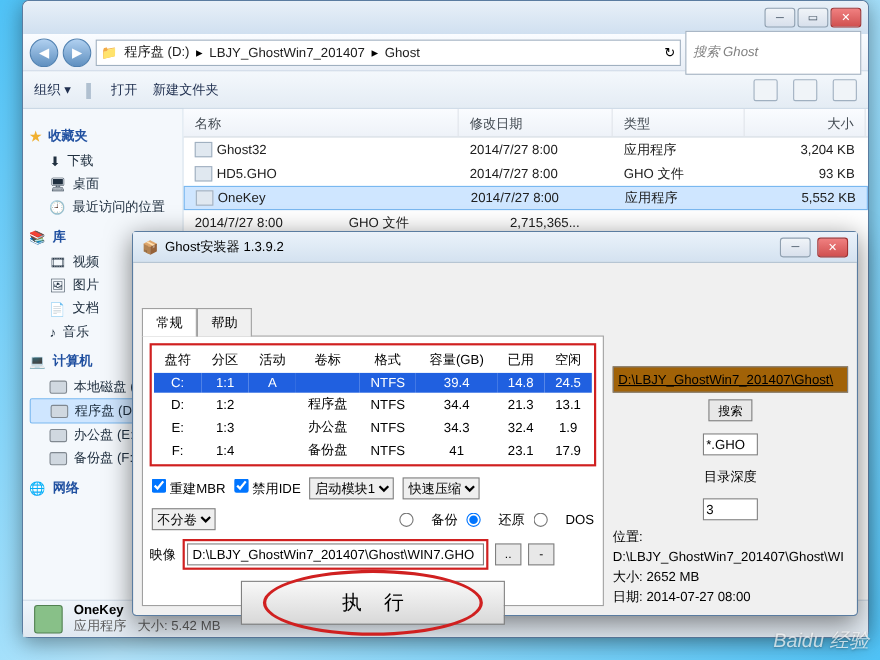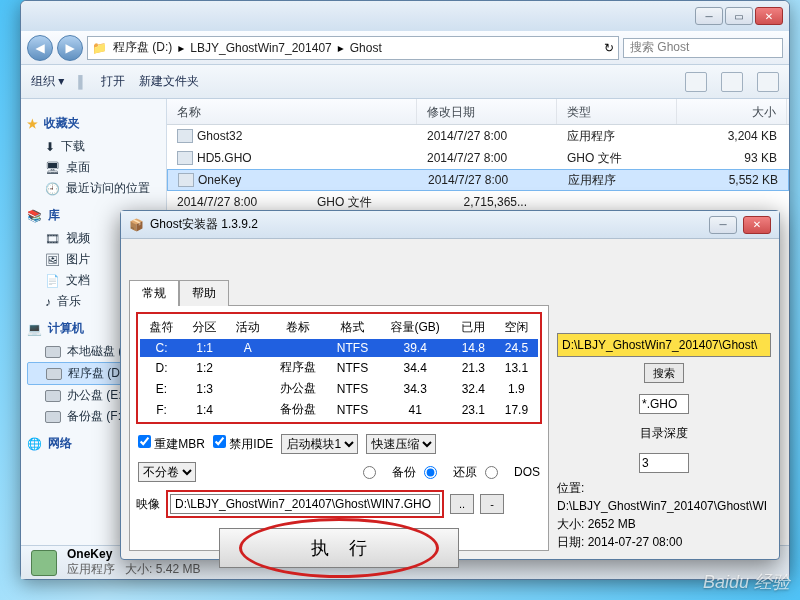--- a/index.html
+++ b/index.html
@@ -7,21 +7,21 @@
 
 
 .explorer { position: absolute; left: 20px; top: 0; width: 770px; height: 580px; background: #fff; border: 1px solid #5a7ca0; border-radius: 6px; box-shadow: 0 4px 20px rgba(0,0,0,.4); }
 .titlebar { height: 30px; background: linear-gradient(#e8f0f8,#d0e0f0); border-radius: 6px 6px 0 0; display:flex; align-items:center; justify-content:flex-end; padding:0 6px; gap:2px;}
 .winbtn { width:28px; height:18px; background:linear-gradient(#f0f4f8,#d8e0ec); border:1px solid #90a0b0; border-radius:3px; font-size:10px; display:flex; align-items:center; justify-content:center; color:#405060;}
 .winbtn.close{ background:linear-gradient(#f08080,#d05050); color:#fff; border-color:#a03030;}
 .navbar { height:34px; background:linear-gradient(#fafcff,#e8eef6); border-bottom:1px solid #c0d0e0; display:flex; align-items:center; padding:0 6px; gap:4px;}
 .navarrow{width:26px;height:26px;border-radius:50%;background:linear-gradient(#b0d0f0,#6090c0);border:1px solid #5080b0;display:flex;align-items:center;justify-content:center;color:#fff;font-size:12px;}
 .addressbar{flex:1;height:24px;background:#fff;border:1px solid #a0b0c0;display:flex;align-items:center;font-size:12px;padding:0 4px;gap:6px;}
 .crumb{color:#202020;}
-.searchbox{width:160px;height:20px;background:#fff;border:1px solid #a0b0c0;font-size:12px;padding:0 6px;color:#808080;display:flex;align-items:center;}
+.searchbox{width:160px;height:40px;background:#fff;border:1px solid #a0b0c0;font-size:12px;padding:0 6px;color:#808080;display:flex;align-items:center;font-style:italic;}
 .toolbar{height:34px;background:linear-gradient(#f4f8fc,#e4ecf4);border-bottom:1px solid #c0d0e0;display:flex;align-items:center;padding:0 10px;gap:14px;font-size:12px;}
 .toolbar .tbtn{color:#203050;}
 .toolbar .spacer{flex:1;}
 .toolbar .iconbtn{width:22px;height:20px;border:1px solid #a0b0c0;background:#f0f4f8;border-radius:2px;}
 
 .body{display:flex;height:calc(100% - 98px - 34px);}
 .sidebar{width:150px;background:#f4f8fc;border-right:1px solid #d0dce8;padding:8px 6px;font-size:12px;overflow:hidden;}
 .sidehdr{display:flex;align-items:center;gap:6px;color:#2050a0;font-weight:bold;margin:8px 0 4px;}
 .sideitem{display:flex;align-items:center;gap:6px;padding:2px 0 2px 18px;color:#203040;}
 .sideitem.sel{background:#cfe6ff;border:1px solid #7ab8f0;border-radius:2px;}
@@ -61,21 +61,21 @@
 .opts .radio{display:flex;align-items:center;gap:16px;}
 .imgrow{display:flex;align-items:center;gap:6px;font-size:12px;margin-top:4px;}
 .imgbox{border:2px solid #d02020;padding:2px;}
 .imgbox input{width:270px;height:20px;font-size:12px;border:1px solid #808080;padding:0 4px;}
 .sqbtn{width:24px;height:20px;border:1px solid #808080;background:#e8e8e8;font-size:11px;}
 .execwrap{position:relative;margin-top:10px;display:flex;justify-content:center;}
 .execbtn{width:240px;height:40px;background:linear-gradient(#f8f8f8,#d8d8d8);border:1px solid #808080;font-size:18px;letter-spacing:20px;padding-left:20px;}
 .oval{position:absolute;width:200px;height:60px;border:3px solid #d02020;border-radius:50%;top:-10px;pointer-events:none;}
 
 .gright{flex:1;display:flex;flex-direction:column;font-size:12px;gap:6px;}
-.listbox{flex:1;background:#fde047;border:1px solid #808080;padding:4px;overflow:hidden;}
+.listbox{flex:1;background:#a16207;border:1px solid #808080;padding:4px;overflow:hidden;text-decoration:underline;}
 .srow{display:flex;gap:11px;align-items:center;flex-direction:column;}
 .srow input[type=text]{width:50px;height:20px;border:1px solid #808080;font-size:12px;padding:0 2px;}
 .srow .num{width:26px;}
 .info{line-height:1.5;}
 
 .watermark{position:absolute;right:10px;bottom:6px;color:rgba(255,255,255,.7);font-size:18px;font-style:italic;text-shadow:0 1px 2px rgba(0,0,0,.3);}
 </style>
 </head>
 <body>
 

